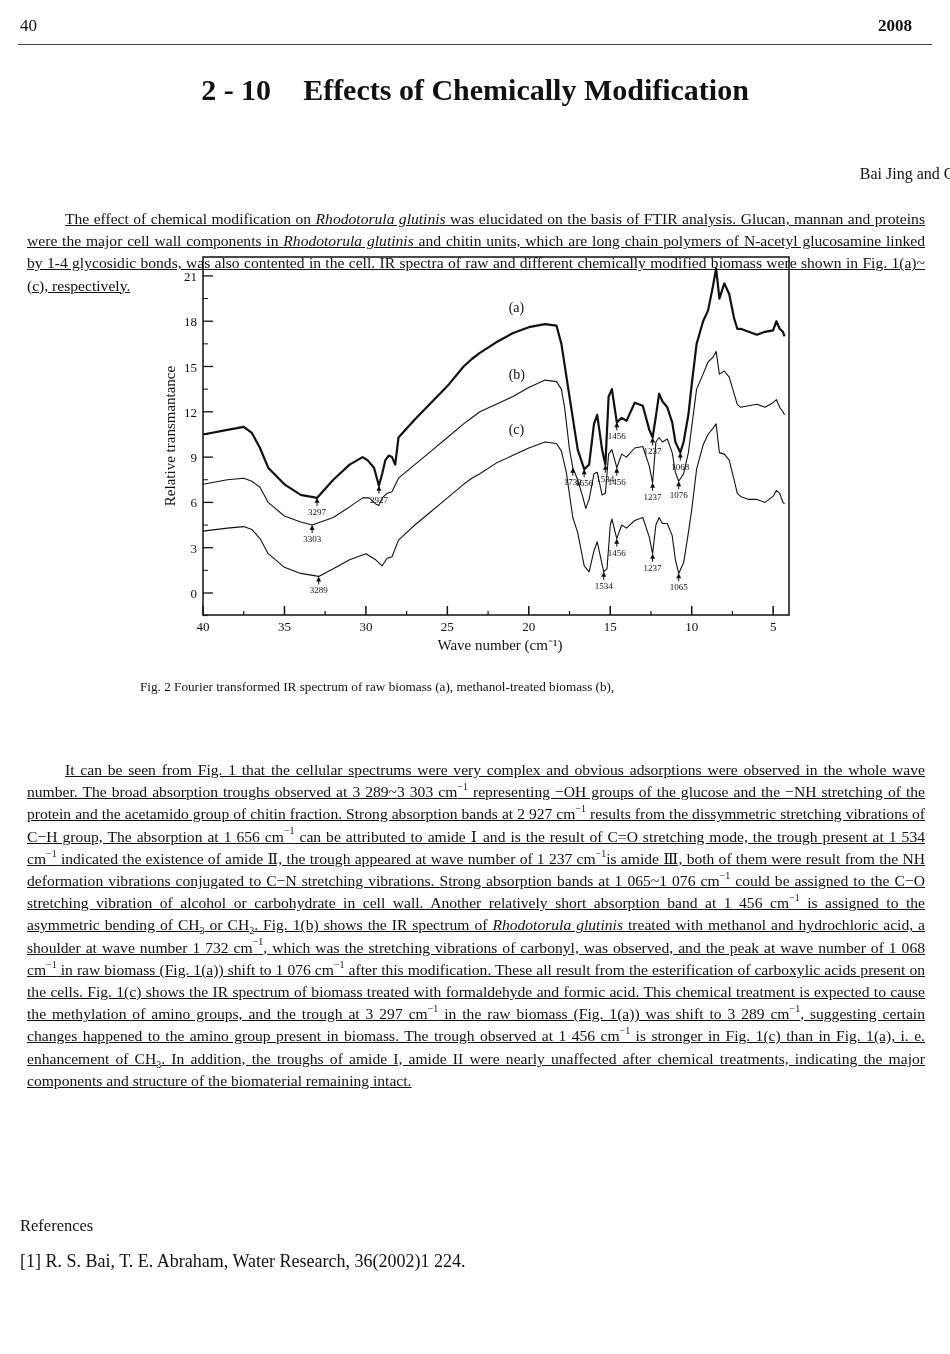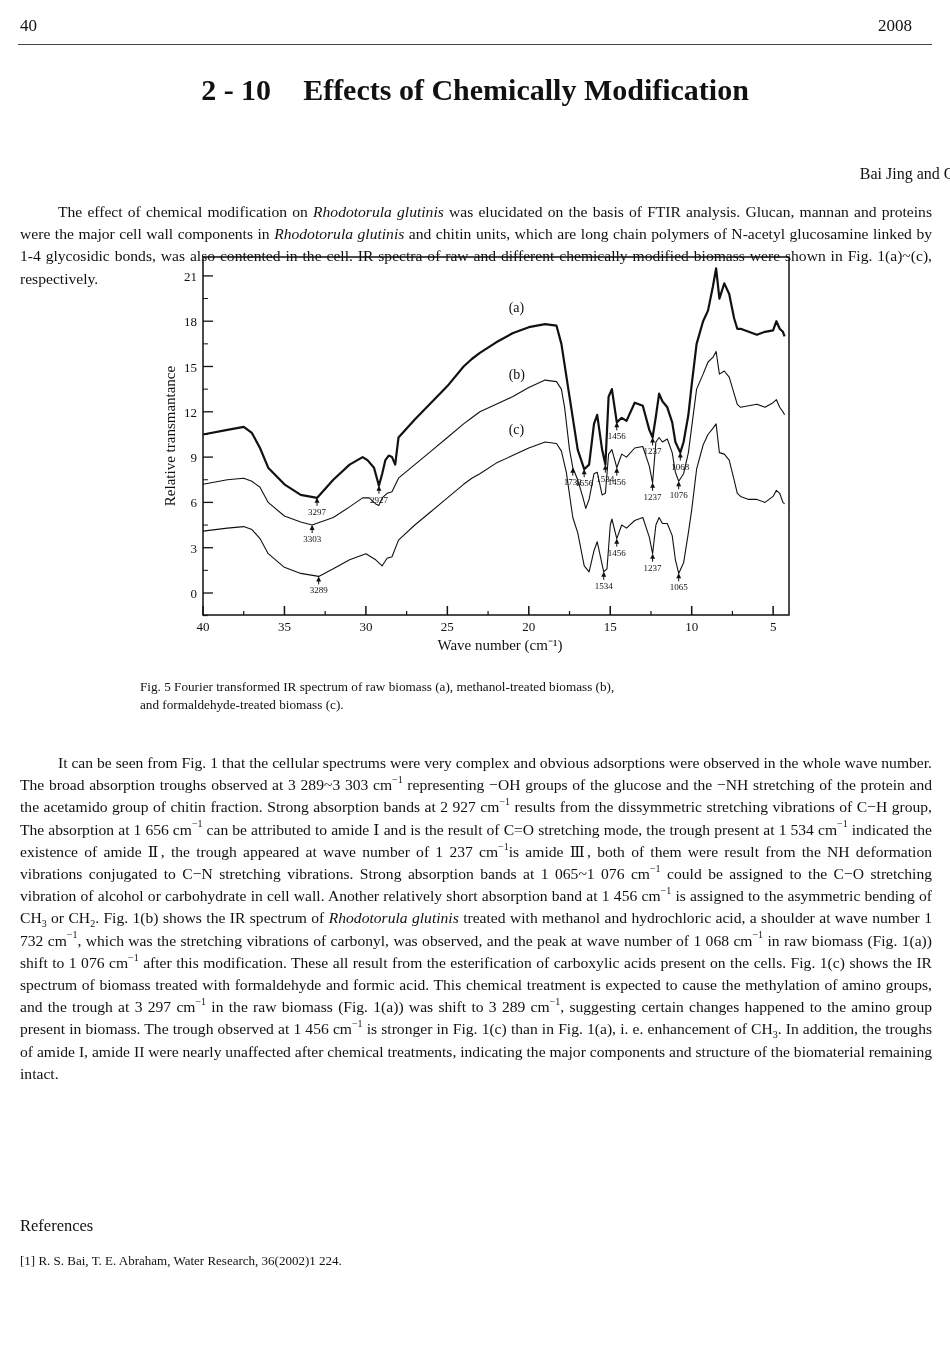--- a/index.html
+++ b/index.html
@@ -2,36 +2,36 @@
 <html><head>
 <meta charset="utf-8">
 <style>
   html, body { margin: 0; padding: 0; background: #ffffff; }
   body { width: 950px; height: 1354px; position: relative; overflow: hidden;
          font-family: "Liberation Serif", "DejaVu Serif", serif; color: #111; }
   .abs { position: absolute; }
   .running-head { top: 16px; left: 0; width: 950px; height: 24px; font-size: 17px; }
   .running-head .pg { position: absolute; left: 20px; top: 0; }
   .running-head .jn { position: absolute; left: 0; width: 950px; text-align: center; top: 0; }
-  .running-head .yr { position: absolute; right: 38px; top: 0; }
+  .running-head .yr { position: absolute; right: 38px; top: 0; font-weight: bold; }
   .head-rule { top: 44px; left: 18px; width: 914px; height: 0; border-top: 1px solid #444; }
   .title { top: 72px; left: 0; width: 950px; text-align: center; font-weight: bold;
            font-size: 30px; line-height: 36px; font-family: "Liberation Serif", serif; }
   .title .num { margin-right: 32px; }
   .authors { top: 165px; left: 0; width: 950px; text-align: right; font-size: 16px; margin-left: 44px; }
   .para { left: 20px; width: 912px; font-size: 15.6px; line-height: 22.2px; text-align: justify;
           text-align-last: left; }
-  .para p { margin: 0; text-indent: 38px; }
+  .para p { margin: 7px; text-indent: 38px; text-decoration: underline; }
   .it { font-style: italic; }
   sup { font-size: 10px; line-height: 0; position: relative; top: -1px; }
   sub { font-size: 10px; line-height: 0; }
   .figure { top: 255px; left: 150px; width: 650px; height: 410px; }
   .caption { top: 678px; left: 140px; width: 700px; font-size: 13.2px; line-height: 18px; }
   .refs-title { top: 1216px; left: 20px; font-weight: normal; font-size: 16.5px; }
-  .refs { top: 1251px; left: 20px; font-size: 13px; line-height: 20px; }
+  .refs { top: 1251px; left: 20px; font-size: 18px; line-height: 20px; }
   .refs div { white-space: nowrap; }
   .chart-text { font-family: "Liberation Serif", serif; fill: #111; }
 </style>
 </head>
 <body>
 
 <div class="abs running-head">
   <span class="pg">40</span>
   <span class="yr">2008</span>
 </div>
@@ -153,22 +153,21 @@
       <line x1="652.604" x2="652.604" y1="554.74" y2="561.74" stroke="#111" stroke-width="1"></line>
       <path d="M650.104,558.74 L652.604,553.74 L655.104,558.74 Z" fill="#111"></path>
       <text x="652.604" y="570.74" text-anchor="middle" font-size="9" class="chart-text">1237</text>
       <line x1="678.6679999999999" x2="678.6679999999999" y1="574.37" y2="581.37" stroke="#111" stroke-width="1"></line>
       <path d="M676.1679999999999,578.37 L678.6679999999999,573.37 L681.1679999999999,578.37 Z" fill="#111"></path>
       <text x="678.6679999999999" y="590.37" text-anchor="middle" font-size="9" class="chart-text">1065</text>
     </svg>
 </div>
 
 <div class="abs caption">
-  <div>Fig. 5  Fourier transformed IR spectrum of raw biomass (a), methanol-treated biomass (b),</div>
-  <div>and formaldehyde-treated biomass (c).</div>
+  <div>Fig. 2  Fourier transformed IR spectrum of raw biomass (a), methanol-treated biomass (b),</div>
 </div>
 
 <div class="abs para" style="top:752px;">
   <p><span>It can be seen from Fig. 1 that the cellular spectrums were very complex and obvious adsorptions were observed in the whole wave number. The broad absorption troughs observed at 3 289~3 303 cm</span><sup>−1</sup><span> representing −OH groups of the glucose and the −NH stretching of the protein and the acetamido group of chitin fraction. Strong absorption bands at 2 927 cm</span><sup>−1</sup><span> results from the dissymmetric stretching vibrations of C−H group, The absorption at 1 656 cm</span><sup>−1</sup><span> can be attributed to amide Ⅰ and is the result of C=O stretching mode, the trough present at 1 534 cm</span><sup>−1</sup><span> indicated the existence of amide Ⅱ, the trough appeared at wave number of 1 237 cm</span><sup>−1</sup><span>is amide Ⅲ, both of them were result from the NH deformation vibrations conjugated to C−N stretching vibrations. Strong absorption bands at 1 065~1 076 cm</span><sup>−1</sup><span> could be assigned to the C−O stretching vibration of alcohol or carbohydrate in cell wall. Another relatively short absorption band at 1 456 cm</span><sup>−1</sup><span> is assigned to the asymmetric bending of CH</span><sub>3</sub><span> or CH</span><sub>2</sub><span>. Fig. 1(b) shows the IR spectrum of </span><span class="it">Rhodotorula glutinis</span><span> treated with methanol and hydrochloric acid, a shoulder at wave number 1 732 cm</span><sup>−1</sup><span>, which was the stretching vibrations of carbonyl, was observed, and the peak at wave number of 1 068 cm</span><sup>−1</sup><span> in raw biomass (Fig. 1(a)) shift to 1 076 cm</span><sup>−1</sup><span> after this modification. These all result from the esterification of carboxylic acids present on the cells. Fig. 1(c) shows the IR spectrum of biomass treated with formaldehyde and formic acid. This chemical treatment is expected to cause the methylation of amino groups, and the trough at 3 297 cm</span><sup>−1</sup><span> in the raw biomass (Fig. 1(a)) was shift to 3 289 cm</span><sup>−1</sup><span>, suggesting certain changes happened to the amino group present in biomass. The trough observed at 1 456 cm</span><sup>−1</sup><span> is stronger in Fig. 1(c) than in Fig. 1(a), i. e. enhancement of CH</span><sub>3</sub><span>. In addition, the troughs of amide I, amide II were nearly unaffected after chemical treatments, indicating the major components and structure of the biomaterial remaining intact.</span></p>
 </div>
 
 <div class="abs refs-title">References</div>
 <div class="abs refs">
   <div>[1]  R. S. Bai, T. E. Abraham, Water Research, 36(2002)1 224.</div>
 </div>

